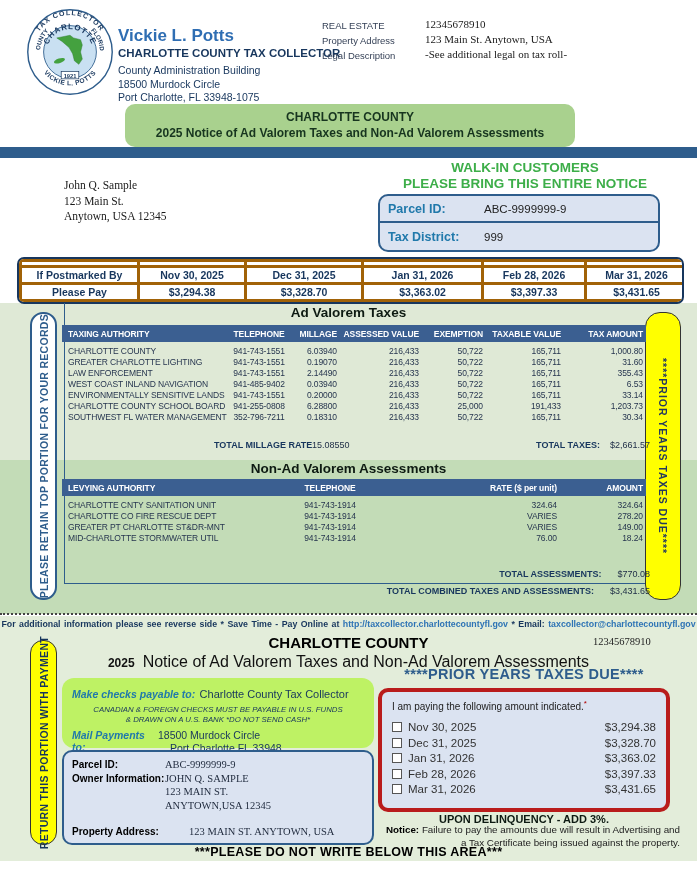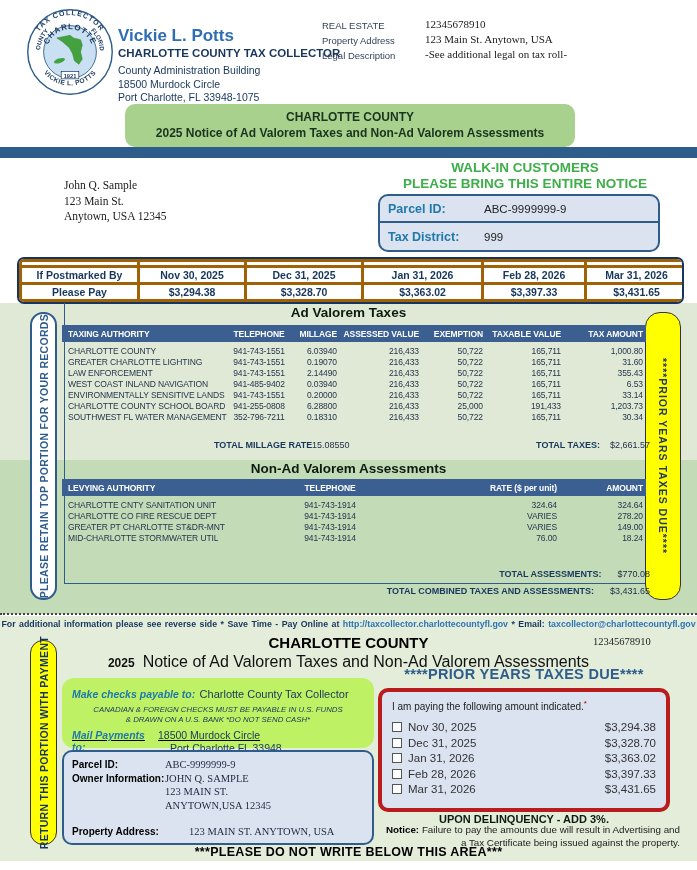--- a/index.html
+++ b/index.html
@@ -111,21 +111,21 @@
   .stub-title{position:absolute;left:0;top:653px;width:697px;text-align:center;color:#111;}
   .stub-year{font-size:12px;font-weight:bold;margin-right:8px;}
   .stub-title-text{font-size:16px;}
 
   .checks-box{position:absolute;left:62px;top:678px;width:312px;height:70px;background:#bef264;
               border-radius:12px;padding:6px 10px;}
   .mk-lbl{color:#2079ab;font-weight:bold;font-style:italic;font-size:10.5px;}
   .mk-val{font-size:11px;color:#17365d;}
   .funds{text-align:center;font-style:italic;font-size:7.8px;color:#17365d;line-height:1.3;
          margin-top:3px;}
-  .mail-grid{display:grid;grid-template-columns:86px 1fr;margin-top:4px;text-decoration:underline;}
+  .mail-grid{display:grid;grid-template-columns:86px 1fr;margin-top:4px;}
   .mail-lbl{color:#2079ab;font-weight:bold;font-style:italic;font-size:10.5px;}
   .mail-val{font-size:10.5px;color:#17365d;line-height:1.25;}
   .mail-val .ind{padding-left:12px;}
 
   .owner-box{position:absolute;left:62px;top:750px;width:312px;height:95px;background:#dbe3f1;
              border:2px solid #2e5d8c;border-radius:10px;padding:6px 8px;font-size:10px;}
   .ob-row{display:flex;line-height:13.5px;}
   .ob-lbl{width:93px;flex:none;font-weight:bold;color:#000;}
   .ob-val{font-family:"Liberation Serif",serif;font-size:10.5px;color:#1f2a3d;}
   .ob-last{margin-top:13px;gap:24px;}

